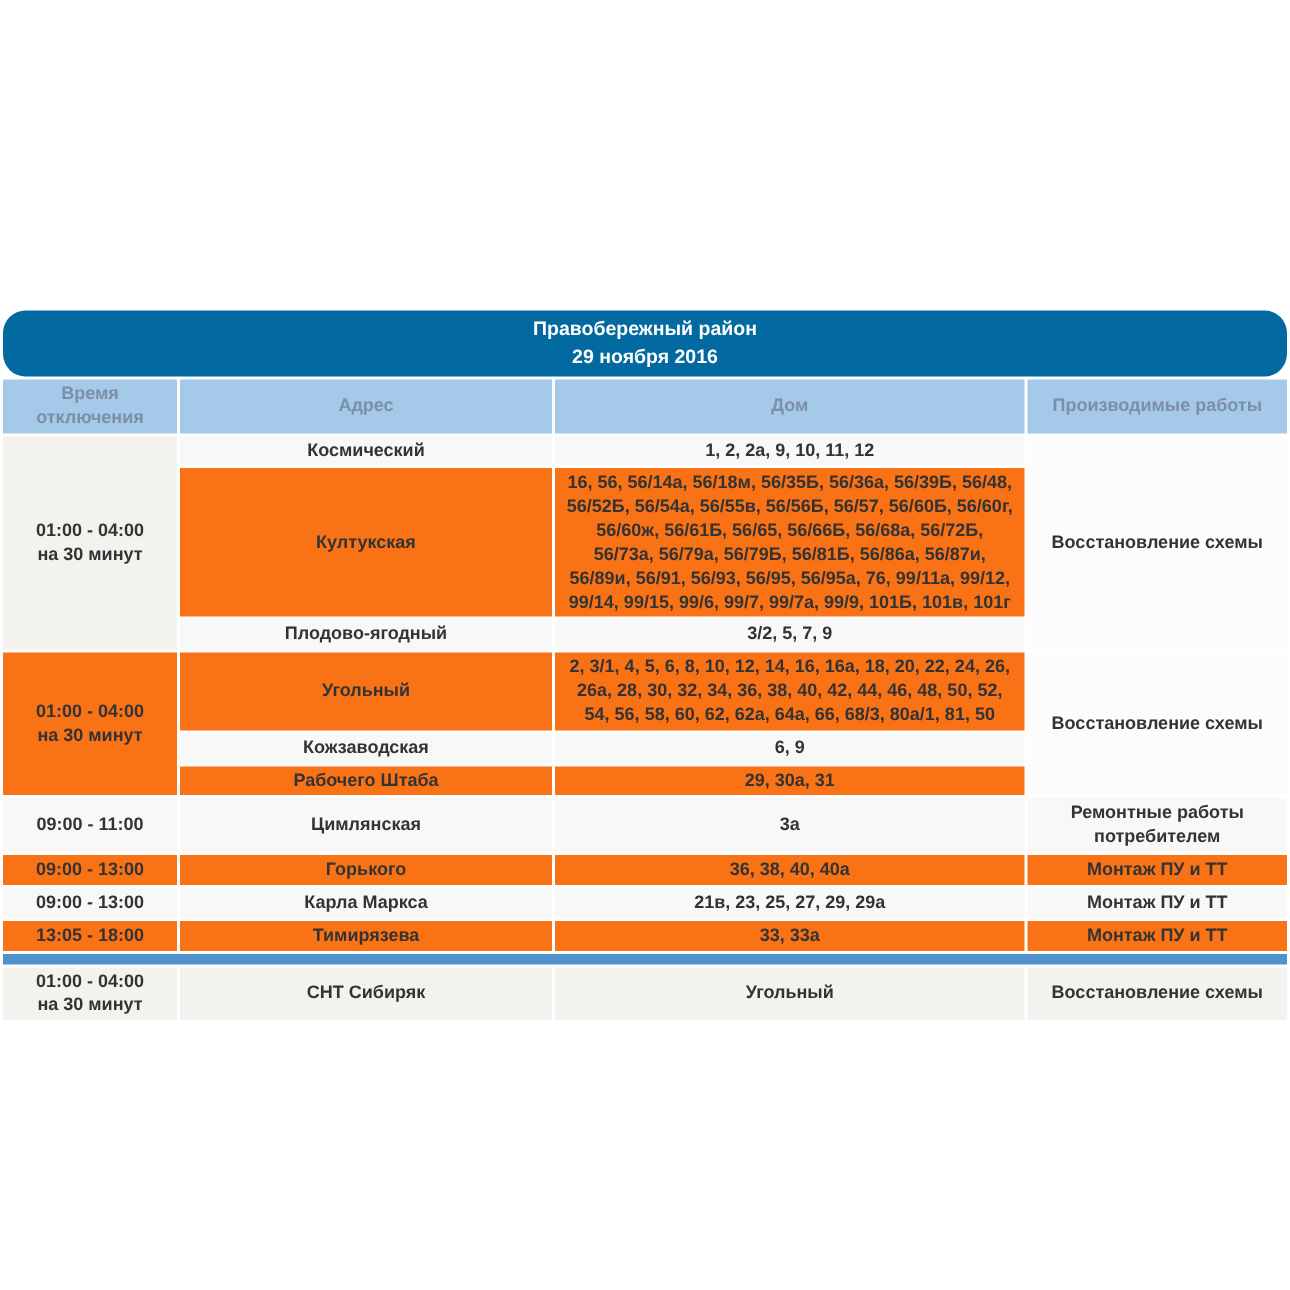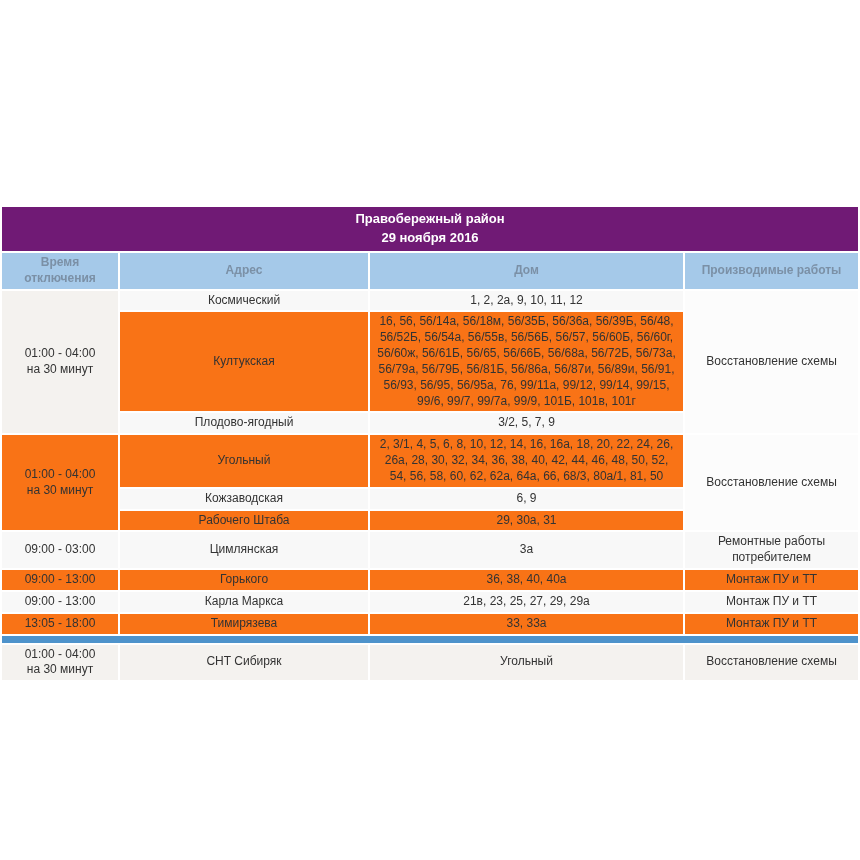--- a/index.html
+++ b/index.html
@@ -30,30 +30,31 @@
   col.c-time  { width: 116px; }
   col.c-addr  { width: 248px; }
   col.c-house { width: 313px; }
   col.c-work  { width: 173px; }
 
   td {
     text-align: center;
     vertical-align: middle;
     padding: 2px 6px;
     line-height: 1.32;
-    font-weight: normal;
+    font-weight: bold;
   }
   .main-header {
-    background: #701a75;
+    background: #0369a1;
     color: #ffffff;
     font-size: 13px;
     font-weight: bold;
     height: 44px;
     line-height: 1.45;
     white-space: pre-line;
+    border-radius: 15px;
   }
   .col-header {
     background: #a5c9e9;
     color: #7b90a6;
     font-weight: bold;
     height: 26px;
   }
   .blue   { background: #f97316; }
   .white  { background: #f8f8f8; }
   .cream  { background: #f4f2ef; }
@@ -119,21 +120,21 @@
     <tr class="r-sm">
       <td class="white">Кожзаводская</td>
       <td class="white">6, 9</td>
     </tr>
     <tr class="r-sm">
       <td class="blue">Рабочего Штаба</td>
       <td class="blue">29, 30а, 31</td>
     </tr>
 
     <tr class="r-md">
-      <td class="white">09:00 - 03:00</td>
+      <td class="white">09:00 - 11:00</td>
       <td class="white">Цимлянская</td>
       <td class="white">3а</td>
       <td class="white">Ремонтные работы потребителем</td>
     </tr>
     <tr class="r-sm">
       <td class="blue">09:00 - 13:00</td>
       <td class="blue">Горького</td>
       <td class="blue">36, 38, 40, 40а</td>
       <td class="blue">Монтаж ПУ и ТТ</td>
     </tr>

